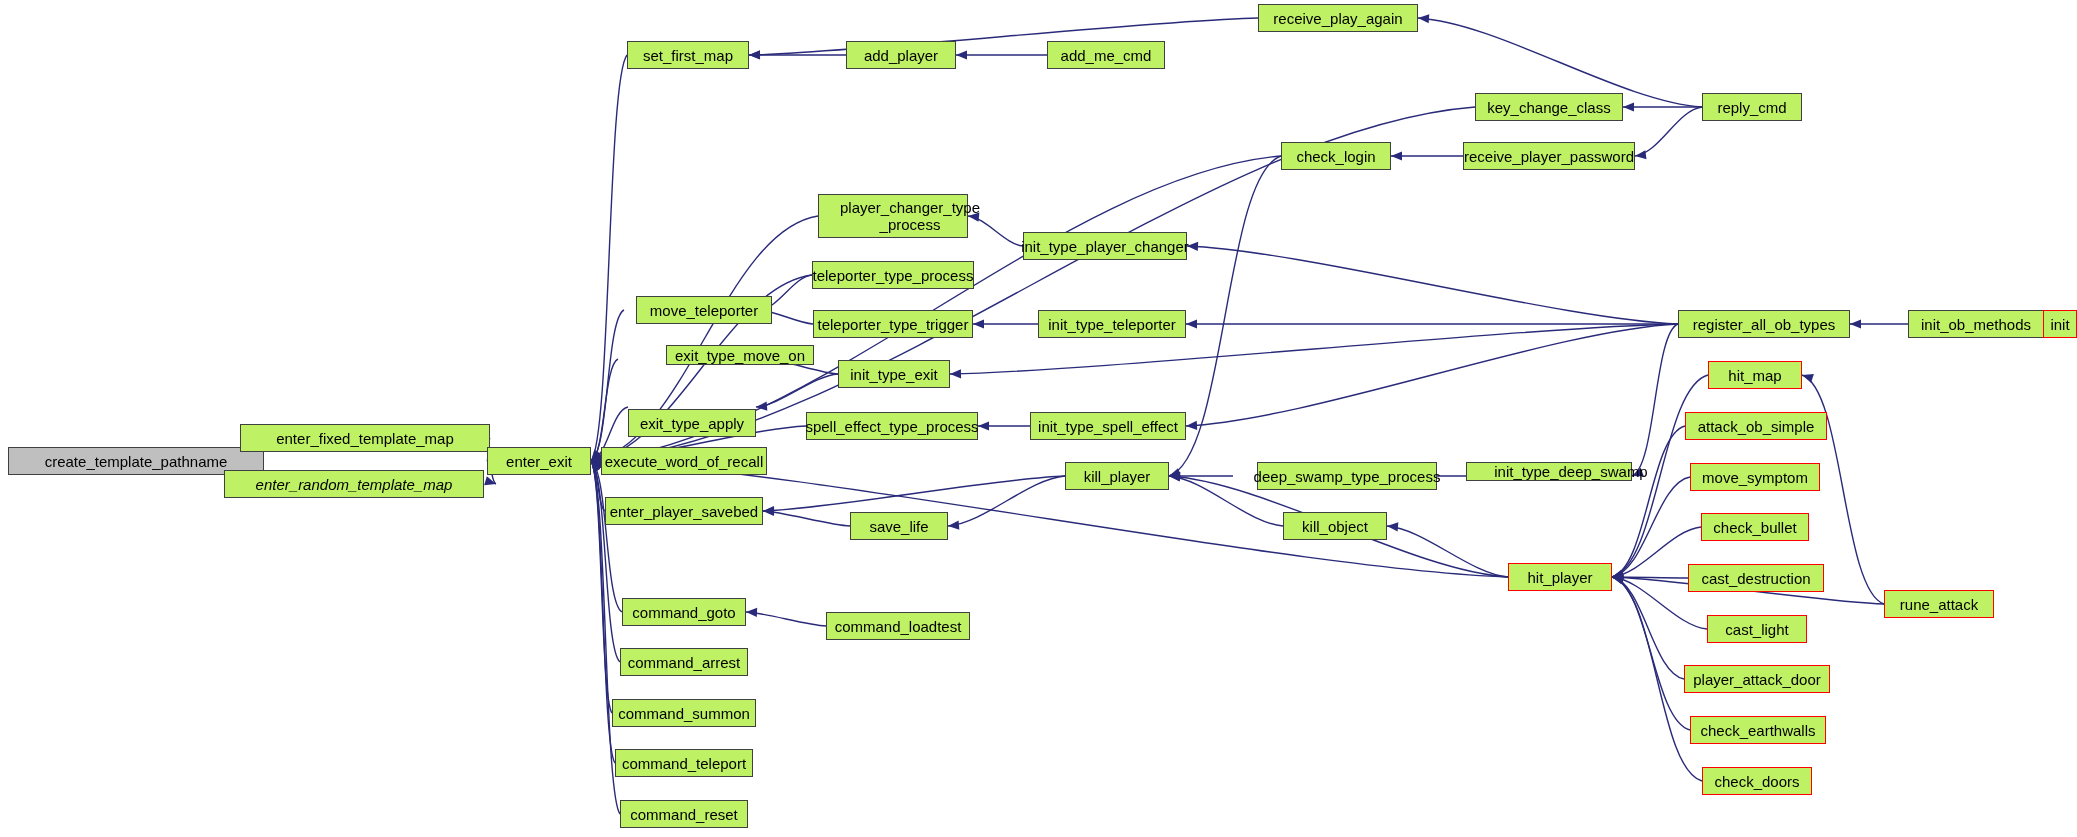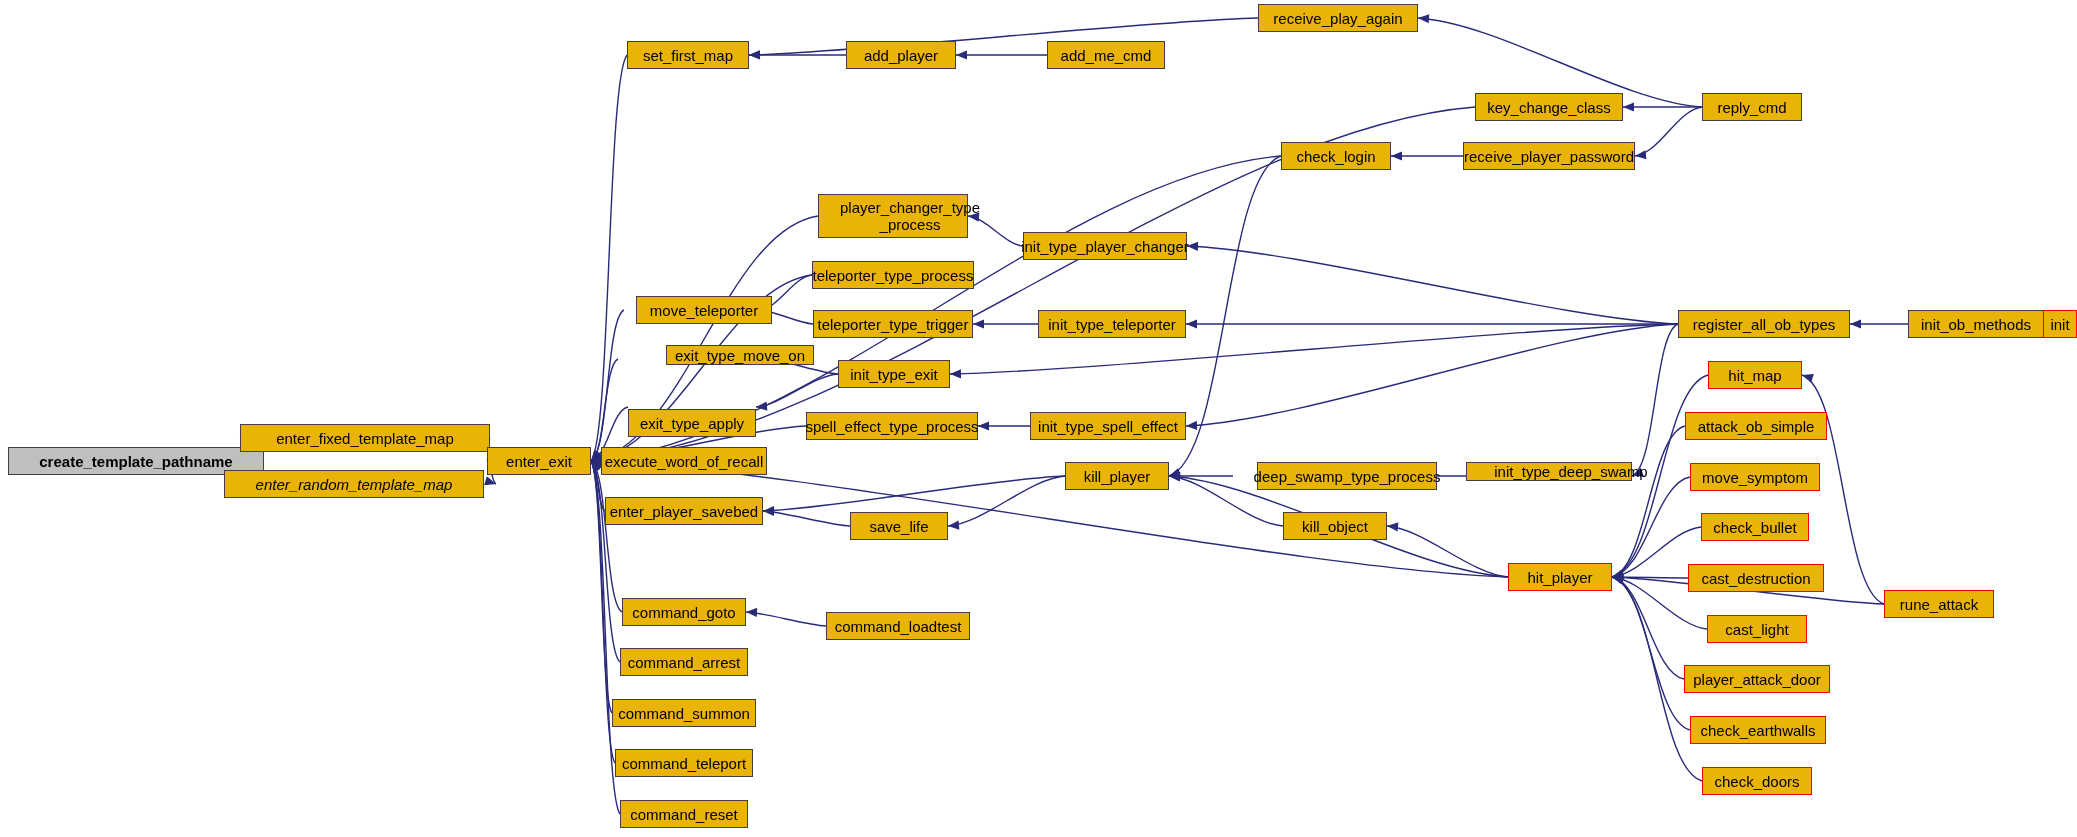--- a/index.html
+++ b/index.html
@@ -23,21 +23,21 @@
     height: 837px;
     pointer-events: none;
   }
   .node {
     position: absolute;
     box-sizing: border-box;
     display: flex;
     align-items: center;
     justify-content: center;
     text-align: center;
-    background: #eab308;
+    background: #bef264;
     border: 1px solid #404040;
     color: #000000;
     font-size: 15px;
     line-height: 17px;
     white-space: pre;
     letter-spacing: 0px;
     cursor: pointer;
   }
   .node.red {
     border: 1.5px solid #ff0000;
@@ -173,21 +173,21 @@
       <path d="M 620 662 C 604.05 649.94, 606.95 473.06, 591 461" fill="none" stroke="#2a2a7a" stroke-width="1.4"></path>
       <polygon points="0,0 -11,-4.6 -11,4.6" fill="#2a2a7a" transform="translate(591,461) rotate(-142.9066052479862)"></polygon>
       <path d="M 612 713 C 600.45 697.88, 602.55 476.12, 591 461" fill="none" stroke="#2a2a7a" stroke-width="1.4"></path>
       <polygon points="0,0 -11,-4.6 -11,4.6" fill="#2a2a7a" transform="translate(591,461) rotate(-127.37580749554805)"></polygon>
       <path d="M 615 763 C 601.8 744.88, 604.2 479.12, 591 461" fill="none" stroke="#2a2a7a" stroke-width="1.4"></path>
       <polygon points="0,0 -11,-4.6 -11,4.6" fill="#2a2a7a" transform="translate(591,461) rotate(-126.07247040807202)"></polygon>
       <path d="M 620 814 C 604.05 792.82, 606.95 482.18, 591 461" fill="none" stroke="#2a2a7a" stroke-width="1.4"></path>
       <polygon points="0,0 -11,-4.6 -11,4.6" fill="#2a2a7a" transform="translate(591,461) rotate(-126.98226759057935)"></polygon>
     </svg>
   <div id="nodes">
-      <div class="node root" style="left: 8px; top: 447px; width: 256px; height: 28px; font-weight: bold;">create_template_pathname</div>
+      <div class="node root" style="left: 8px; top: 447px; width: 256px; height: 28px;">create_template_pathname</div>
       <div class="node" style="left: 240px; top: 424px; width: 250px; height: 28px;">enter_fixed_template_map</div>
       <div class="node" style="left: 224px; top: 470px; width: 260px; height: 28px; font-style: italic;">enter_random_template_map</div>
       <div class="node" style="left: 487px; top: 447px; width: 104px; height: 28px;">enter_exit</div>
       <div class="node" style="left: 627px; top: 41px; width: 122px; height: 28px;">set_first_map</div>
       <div class="node" style="left: 846px; top: 41px; width: 110px; height: 28px;">add_player</div>
       <div class="node" style="left: 1047px; top: 41px; width: 118px; height: 28px;">add_me_cmd</div>
       <div class="node" style="left: 1258px; top: 4px; width: 160px; height: 28px;">receive_play_again</div>
       <div class="node" style="left: 1475px; top: 93px; width: 148px; height: 28px;">key_change_class</div>
       <div class="node" style="left: 1702px; top: 93px; width: 100px; height: 28px;">reply_cmd</div>
       <div class="node" style="left: 1281px; top: 142px; width: 110px; height: 28px;">check_login</div>

